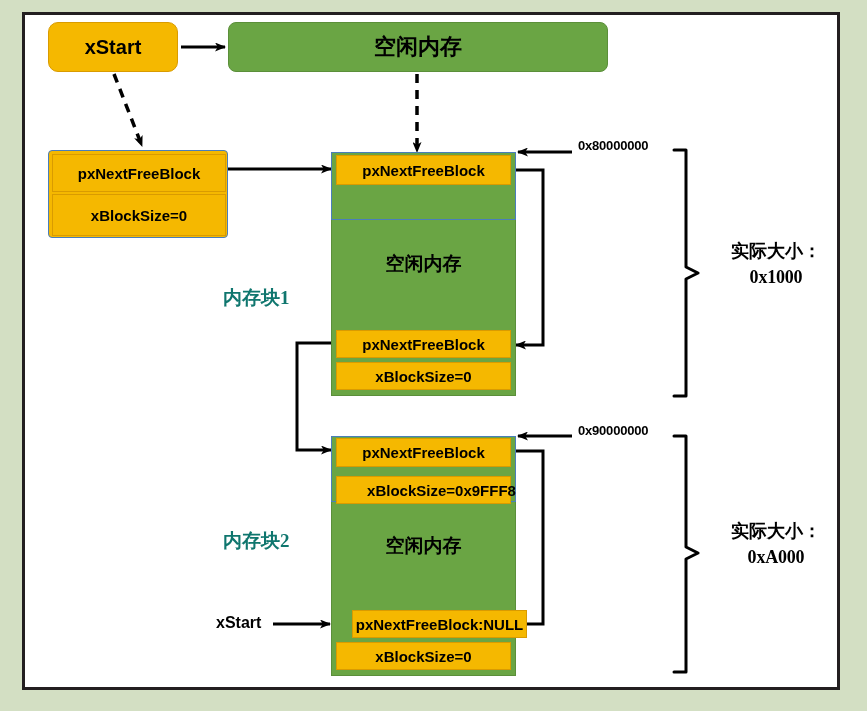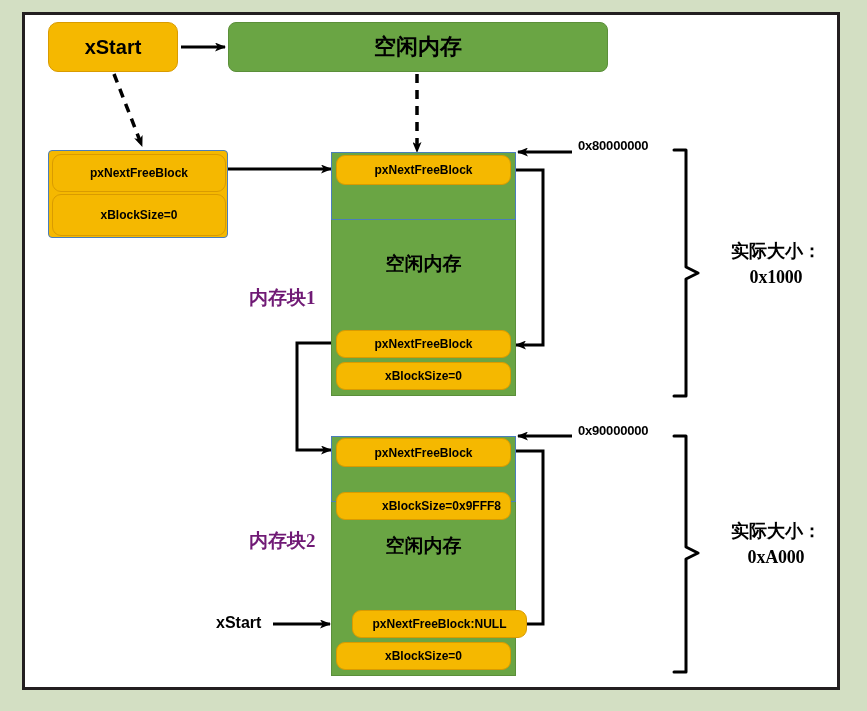--- a/index.html
+++ b/index.html
@@ -71,43 +71,42 @@
     height: 88px;
     border: 1px solid #4a7ebb;
     background: #f5b800;
     border-radius: 4px;
     padding: 0;
   }
   .slot {
     position: absolute;
     background: #f5b800;
     border: 1px solid #d99b00;
-    border-radius: 9px;
+    border-radius: 0;
     display: flex;
     align-items: center;
     justify-content: center;
     color: #000000;
     font-weight: bold;
-    font-size: 12px;
+    font-size: 15px;
     box-sizing: border-box;
   }
   .memblock {
     position: absolute;
     background: #6aa544;
     border: 1px solid #5b8f3a;
     box-sizing: border-box;
   }
   .blk-label {
     position: absolute;
-    color: #701a75;
+    color: #0f766e;
     font-family: "Liberation Serif", serif;
     font-size: 19px;
     font-weight: bold;
     white-space: nowrap;
-    margin-left: 26px;
   }
   .free-text {
     position: absolute;
     width: 100%;
     text-align: center;
     color: #000000;
     font-family: "Liberation Serif", serif;
     font-size: 19px;
     font-weight: bold;
   }
@@ -232,21 +231,21 @@
   <div class="size-label" style="left:706px; top:238px; width:140px;">
     <div>实际大小：</div>
     <div class="num">0x1000</div>
   </div>
 
   <div class="memblock" id="block2" style="left:331px; top:436px; width:185px; height:240px;">
     <div class="free-text" style="top:96px;">空闲内存</div>
   </div>
   <div class="blue-sel" style="left:331px; top:436px; width:185px; height:66px;"></div>
   <div class="slot" style="left:336px; top:438px; width:175px; height:29px;">pxNextFreeBlock</div>
-  <div class="slot" style="left:336px; top:492px; width:175px; height:28px;padding-left:36px;">xBlockSize=0x9FFF8</div>
+  <div class="slot" style="left:336px; top:476px; width:175px; height:28px;padding-left:36px;">xBlockSize=0x9FFF8</div>
   <div class="slot" style="left:336px; top:610px; width:175px; height:28px;margin-left:16px;">pxNextFreeBlock:NULL</div>
   <div class="slot" style="left:336px; top:642px; width:175px; height:28px;">xBlockSize=0</div>
 
   <div class="blk-label" style="left:223px; top:528px;">内存块2</div>
 
   <div class="addr-label" style="left:578px; top:423px;">0x90000000</div>
 
   <div class="size-label" style="left:706px; top:518px; width:140px;">
     <div>实际大小：</div>
     <div class="num">0xA000</div>

